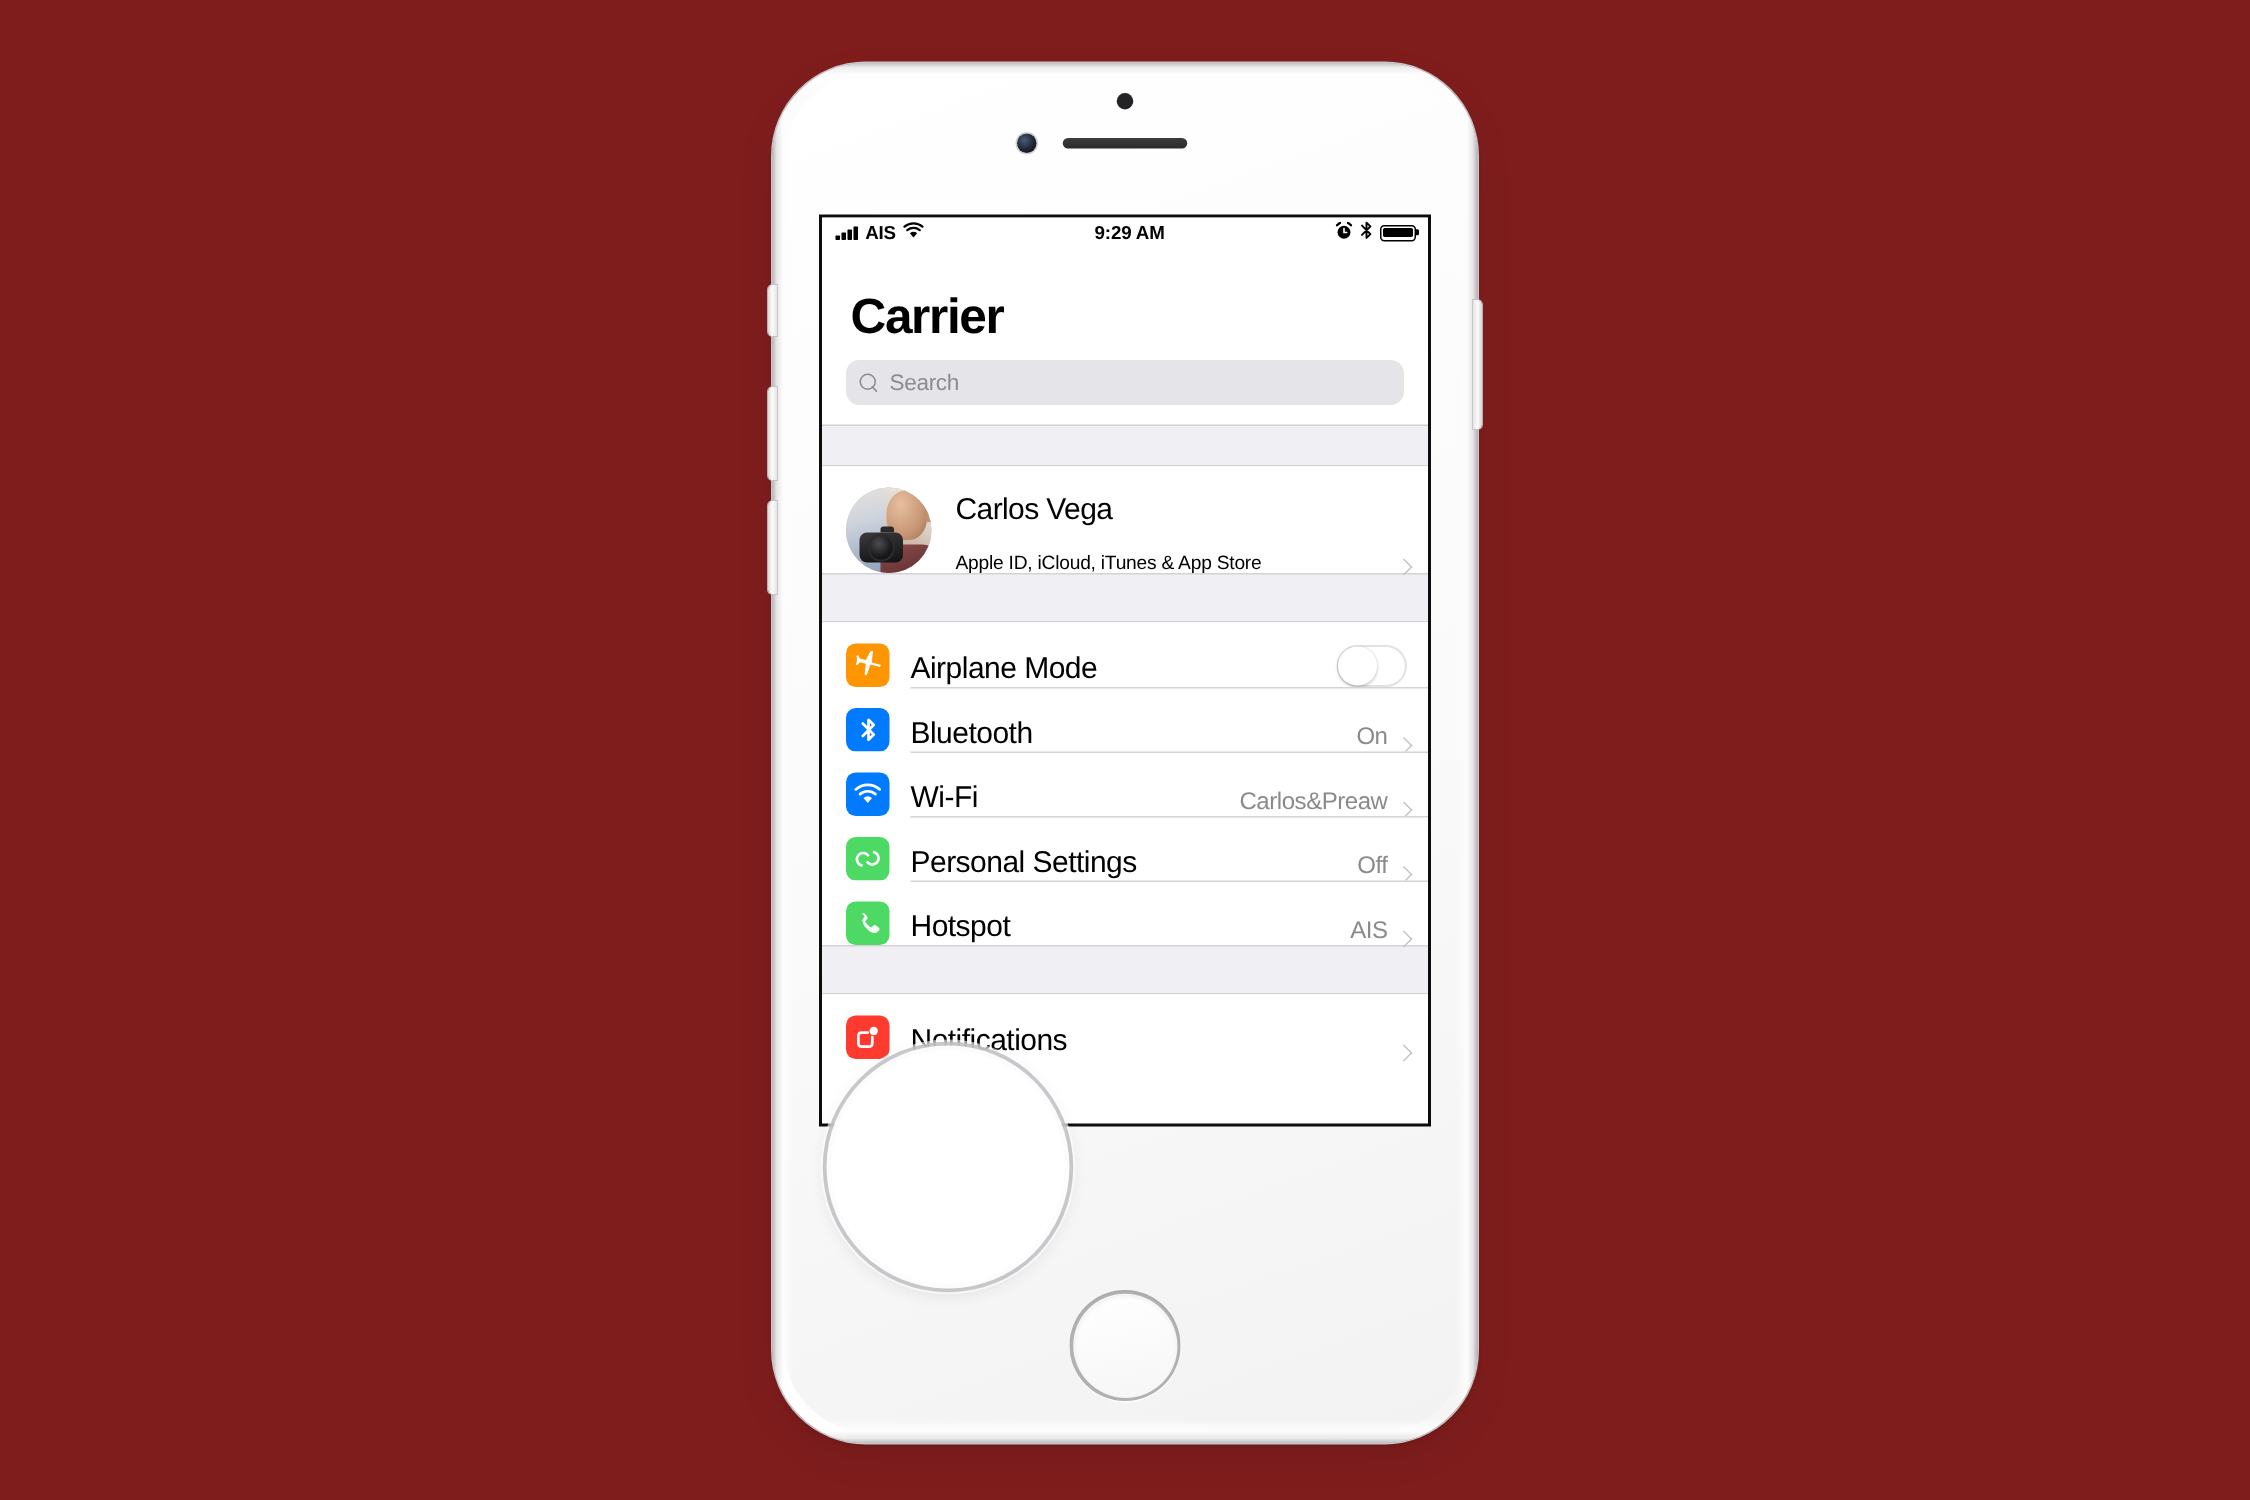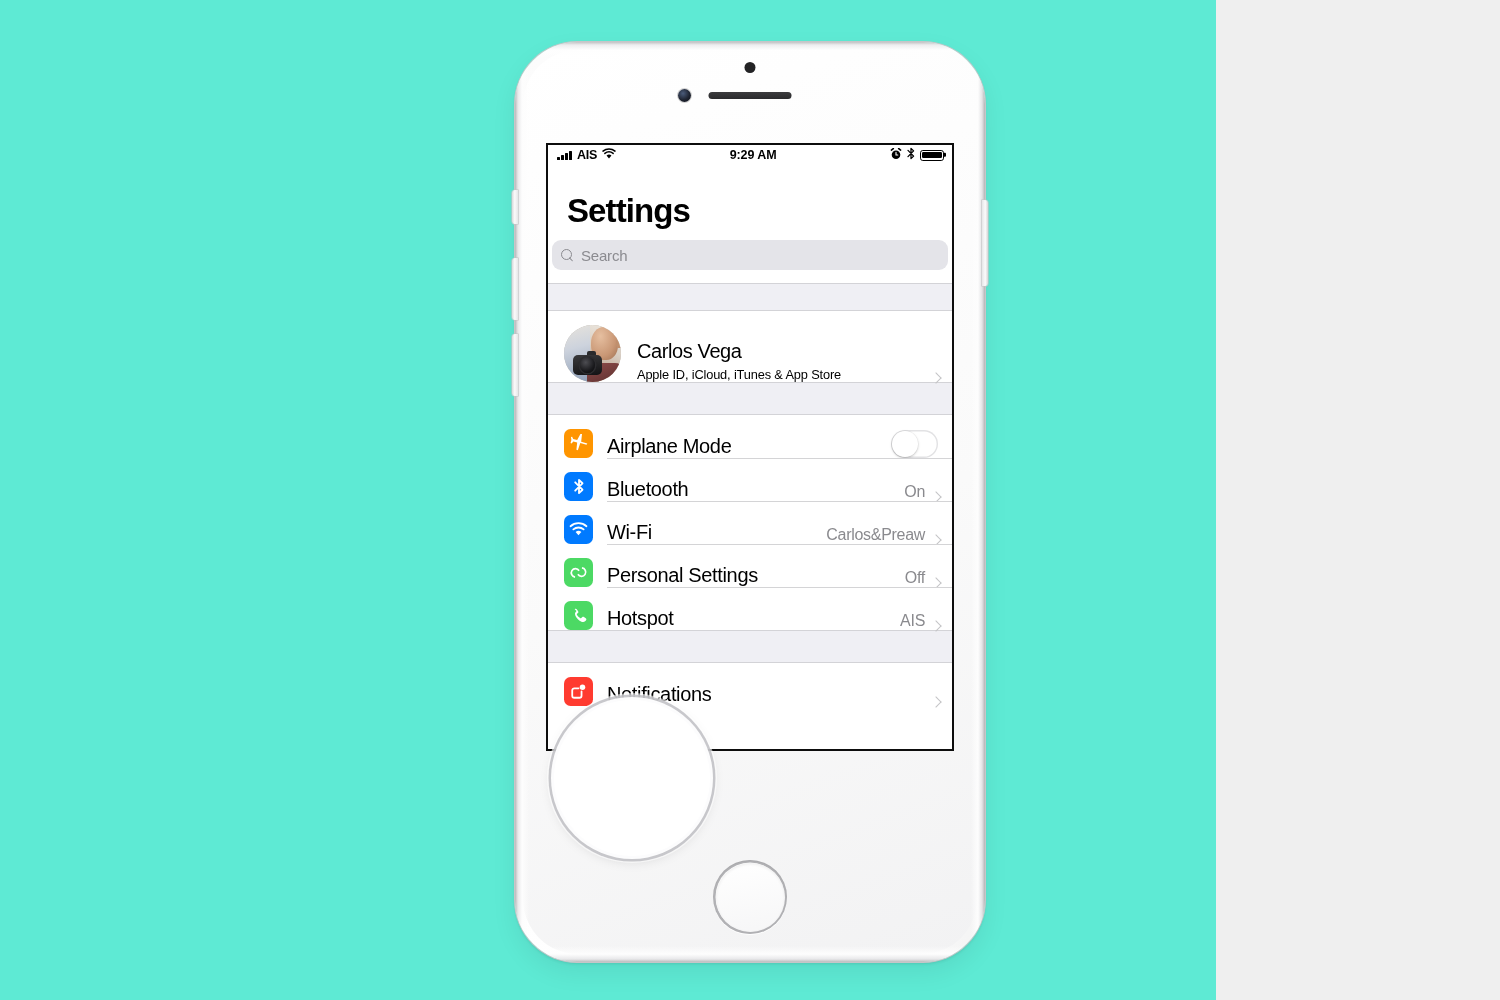--- a/index.html
+++ b/index.html
@@ -7,23 +7,23 @@
   html, body {
     width: 1500px;
     height: 1000px;
     overflow: hidden;
     background: #efefef;
     font-family: "Liberation Sans", sans-serif;
   }
 
   #stage {
     position: relative;
-    width: 1216px;
+    width: 1500px;
     height: 1000px;
-    background: #5eead4;
+    background: #7f1d1d;
   }
 
   
   .phone {
     position: absolute;
     left: 515px;
     top: 42px;
     width: 470px;
     height: 920px;
     border-radius: 62px;
@@ -173,21 +173,21 @@
 
   
   .sheet { background: #fff; }
   .page-title {
     font-size: 33px;
     font-weight: 700;
     letter-spacing: -0.9px;
     color: #000;
     padding: 27px 0 10px 19px;
   }
-  .search-wrap { padding: 0 4px 13px; }
+  .search-wrap { padding: 0 16px 13px; }
   .search-field {
     height: 30px;
     background: #e4e4e9;
     border-radius: 9px;
     display: flex;
     align-items: center;
     gap: 7px;
     padding: 0 9px;
   }
   .search-field .ph {
@@ -279,21 +279,21 @@
     background: linear-gradient(160deg, #8d4c4a, #5d2f2f); border-radius: 40% 20% 0 0; }
   .avatar .cam-body { position:absolute; left:16%; bottom:12%; width:50%; height:36%;
     background: linear-gradient(170deg, #3a3a3c, #121214); border-radius:5px; }
   .avatar .cam-lens { position:absolute; left:28%; bottom:15%; width:27%; height:29%;
     border-radius:50%; background: radial-gradient(circle at 38% 34%, #4d4d52 0%, #1b1b1e 60%, #050506 100%);
     box-shadow: 0 0 0 1.5px #2c2c2f; }
   .avatar .cam-top { position:absolute; left:40%; bottom:47%; width:17%; height:8%;
     background:#2a2a2c; border-radius:2px 2px 0 0; }
   .acct-text { flex: 1; }
   .acct-name { font-size: 20px; color:#000; letter-spacing:-.4px; line-height: 1.18; }
-  .acct-sub { font-size: 12.8px; color:#000; letter-spacing:-.15px; margin-top: 3px; }
+  .acct-sub { font-size: 12.8px; color:#000; letter-spacing:-.15px; margin-top: 14px; }
 
   
   .toggle {
     width: 47px; height: 28px;
     border-radius: 14px;
     background: #fff;
     box-shadow: inset 0 0 0 1.4px #e2e2e4;
     position: relative;
     margin-right: 14px;
     flex: none;
@@ -394,21 +394,21 @@
             </svg>
           </span>
           <span class="battery">
               <span></span>
             </span>
         </div>
       </div>
 
       <div class="sheet">
 
-        <div class="page-title">Settings</div>
+        <div class="page-title">Carrier</div>
 
         <div class="search-wrap">
           <div class="search-field">
             <span class="mag-glyph"></span>
             <span class="ph">Search</span>
           </div>
         </div>
 
         <div class="gap"></div>
 

